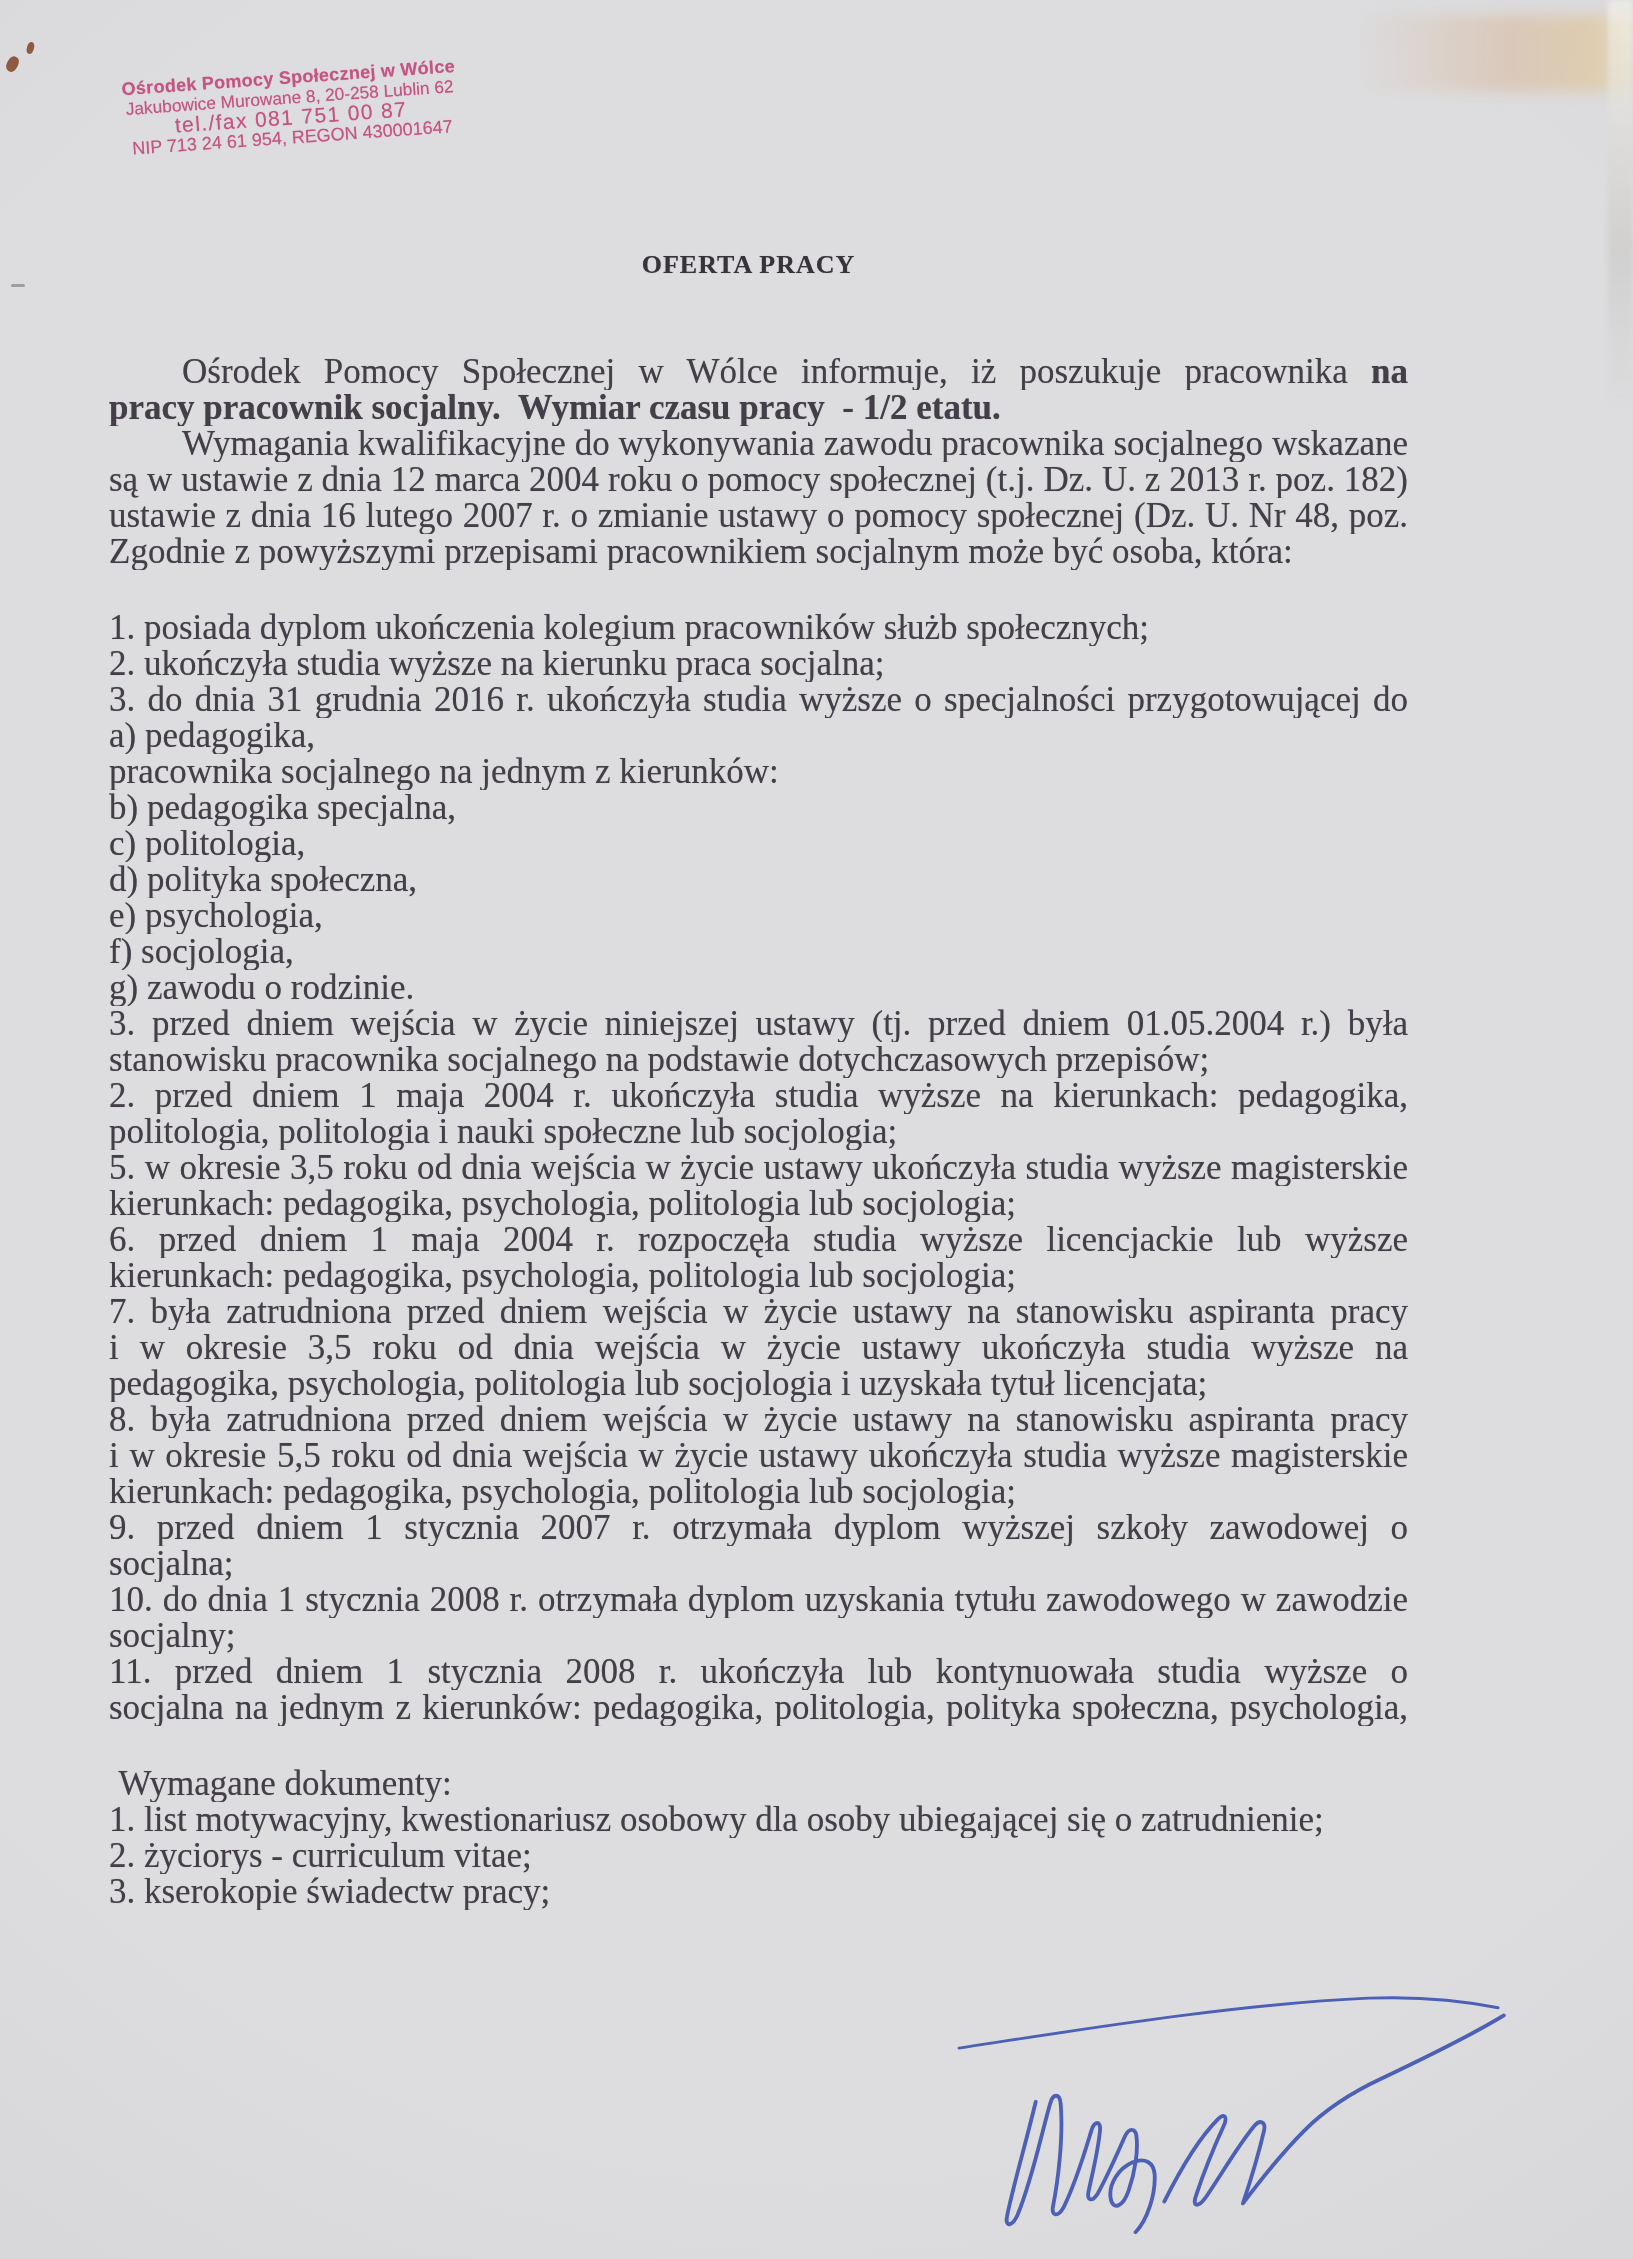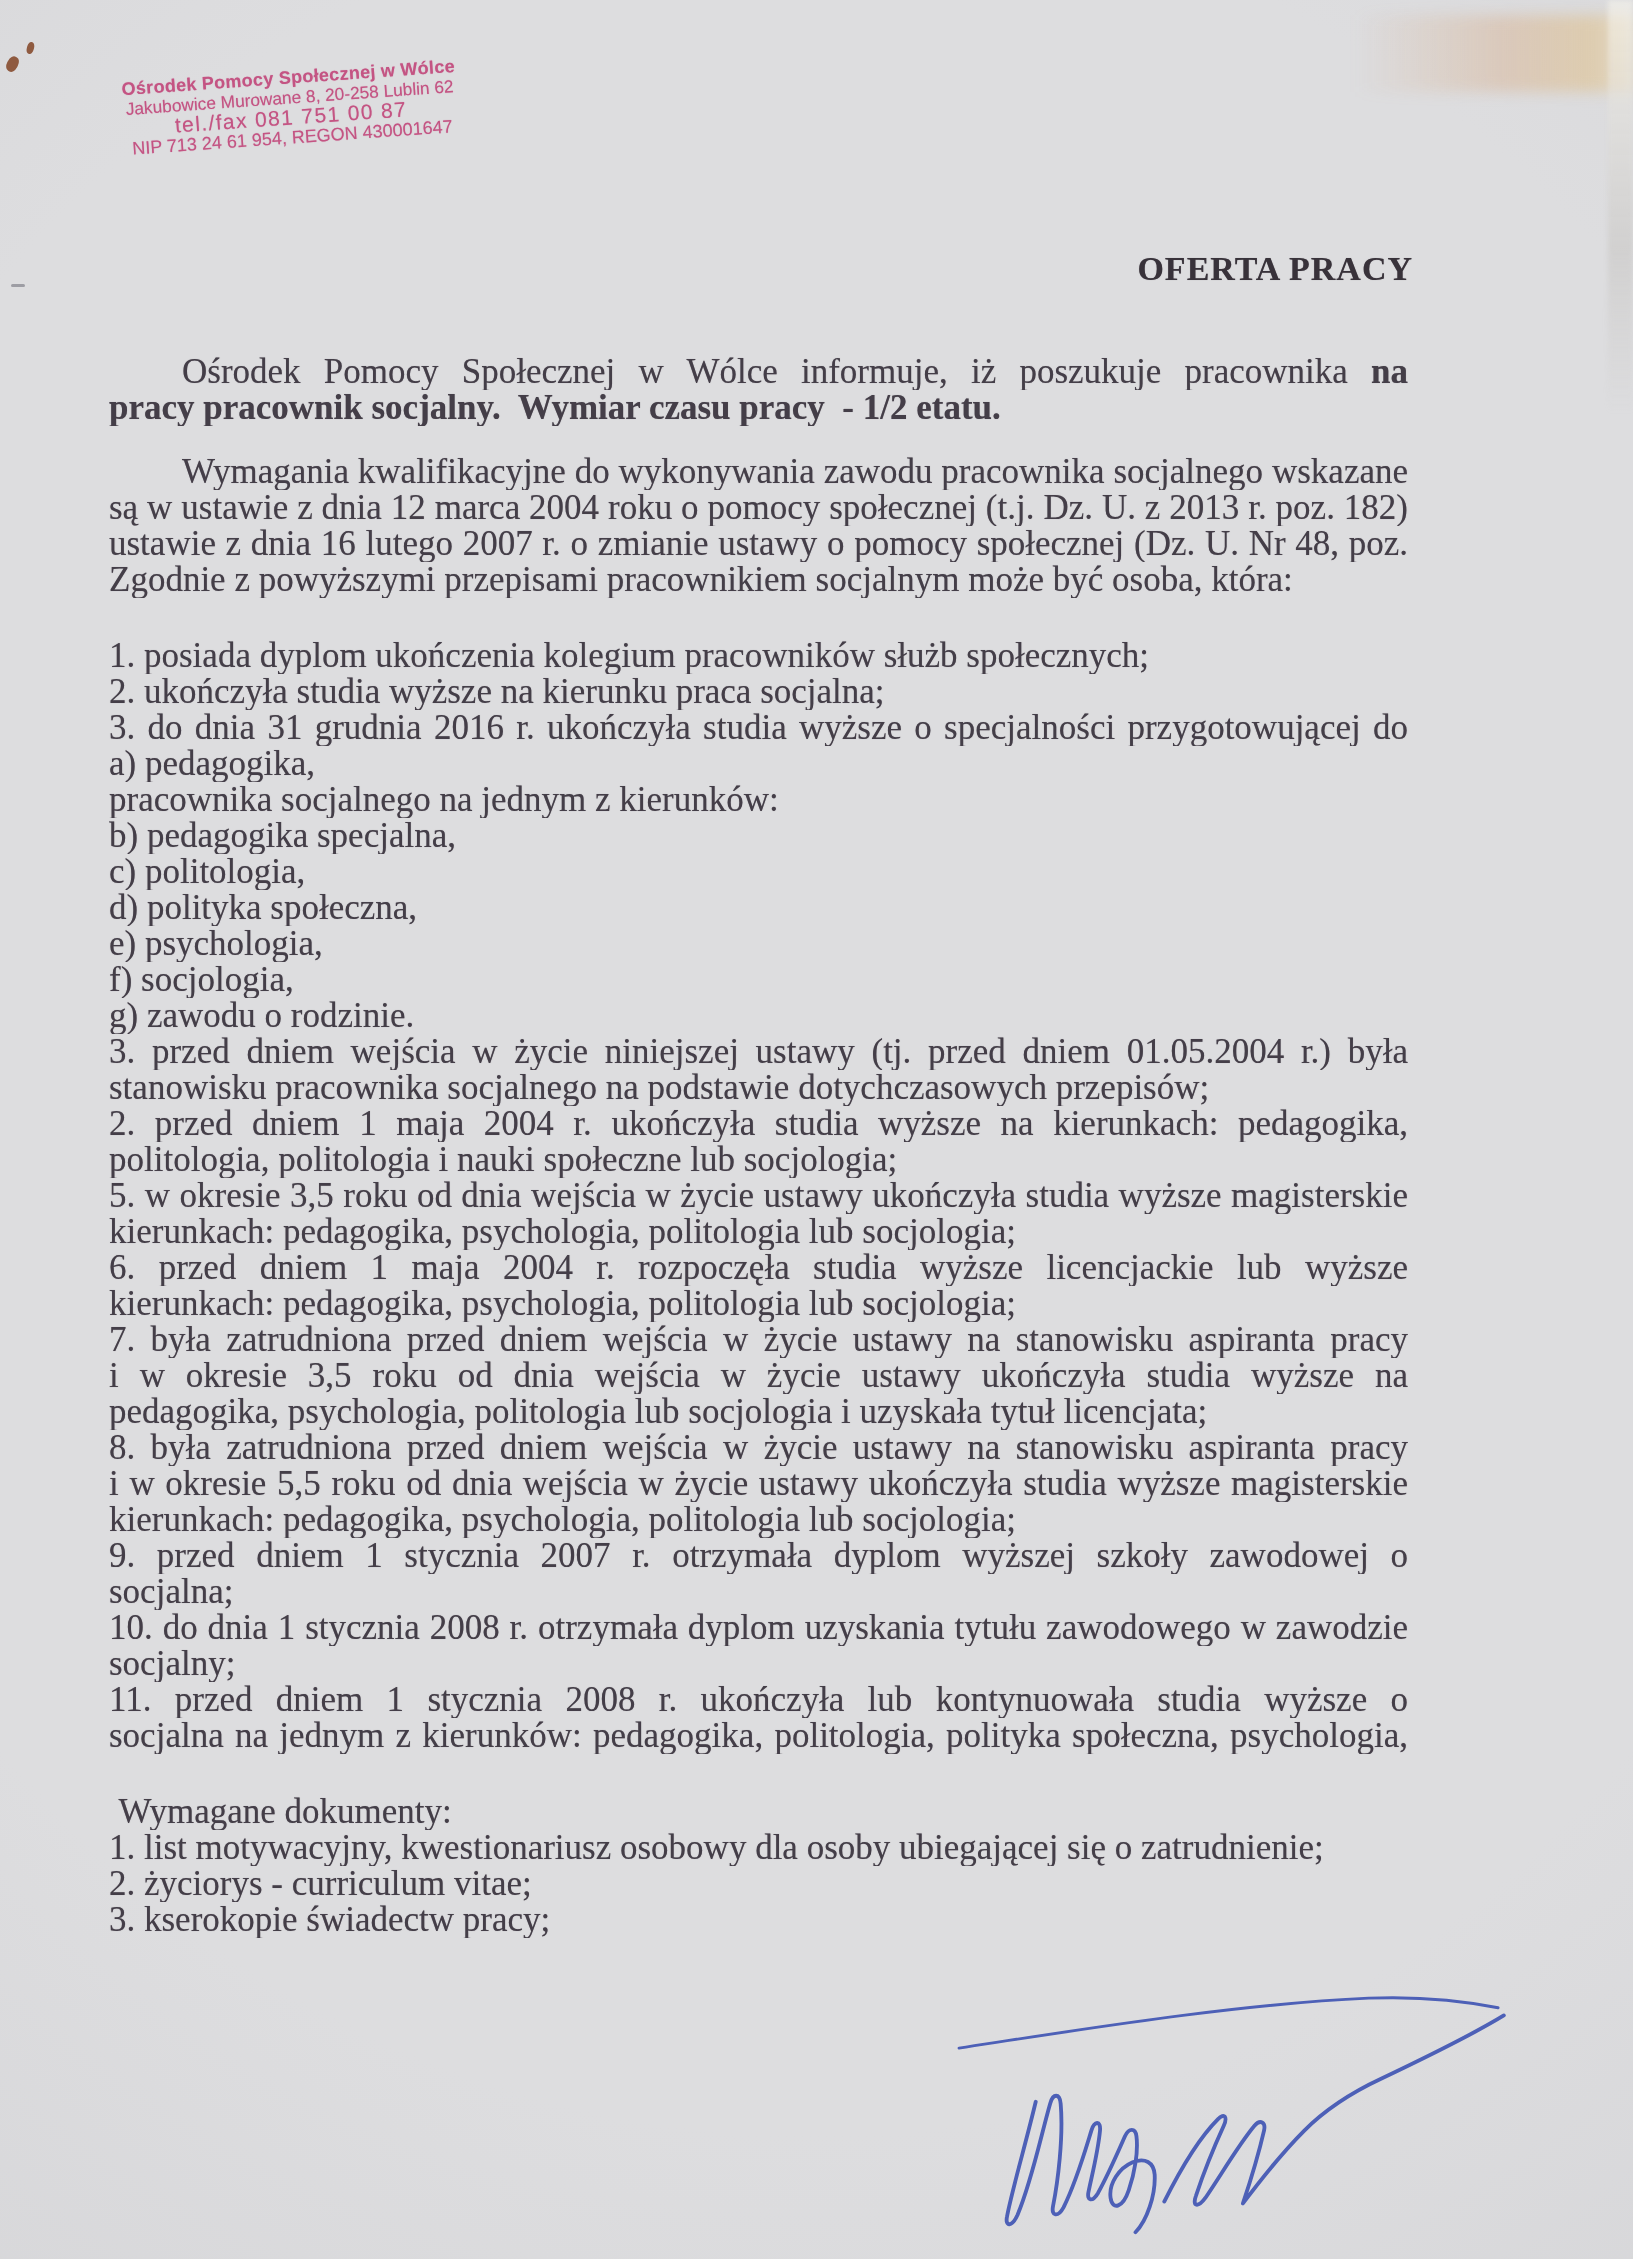--- a/index.html
+++ b/index.html
@@ -32,22 +32,22 @@
     font-family:"Liberation Sans", sans-serif;
     opacity:0.92;text-shadow:0 0 1px rgba(194,73,124,0.55);
   }
   .stamp-line{line-height:20px;white-space:nowrap;}
   .sl0{font-size:18px;font-weight:bold;letter-spacing:0.3px;}
   .sl1{font-size:17.3px;}
   .sl2{font-size:21px;letter-spacing:1.4px;}
   .sl3{font-size:18px;}
   
   .doc-title{
-    position:absolute;left:114px;top:250px;width:1299px;
-    text-align:right;font-size:34px;font-weight:bold;letter-spacing:1px;
+    position:absolute;left:99px;top:250px;width:1299px;
+    text-align:center;font-size:26px;font-weight:bold;letter-spacing:1px;
     color:#38323a;text-shadow:0 0 0.7px rgba(56,50,58,0.5);
   }
   
   .doc-body{
     position:absolute;left:109px;top:354px;width:1299px;
     font-size:35px;color:#443e48;
     text-shadow:0 0 0.7px rgba(66,60,70,0.5);
   }
   .tl{height:36px;line-height:36px;overflow:hidden;white-space:pre-wrap;}
   .tl.just{text-align:justify;text-align-last:justify;}
@@ -72,21 +72,21 @@
       <div class="stamp-line sl1">Jakubowice Murowane 8, 20-258 Lublin 62</div>
       <div class="stamp-line sl2">tel./fax 081 751 00 87</div>
       <div class="stamp-line sl3">NIP 713 24 61 954, REGON 430001647</div>
     </div>
 
   <div class="doc-title">OFERTA PRACY</div>
 
   <div class="doc-body">
       <div class="tl just" style="text-indent: 73px;"><span>Ośrodek Pomocy Społecznej w Wólce informuje, iż poszukuje pracownika </span><span class="b">na stanowisko</span></div>
       <div class="tl"><span class="b">pracy pracownik socjalny.  Wymiar czasu pracy  - 1/2 etatu.</span></div>
-      <div class="tl just" style="text-indent: 73px; margin-top: 28px;"><span>Wymagania kwalifikacyjne do wykonywania zawodu pracownika socjalnego wskazane</span></div>
+      <div class="tl just" style="text-indent: 73px;"><span>Wymagania kwalifikacyjne do wykonywania zawodu pracownika socjalnego wskazane</span></div>
       <div class="tl just"><span>są w ustawie z dnia 12 marca 2004 roku o pomocy społecznej (t.j. Dz. U. z 2013 r. poz. 182) oraz</span></div>
       <div class="tl just"><span>ustawie z dnia 16 lutego 2007 r. o zmianie ustawy o pomocy społecznej (Dz. U. Nr 48, poz. 320).</span></div>
       <div class="tl"><span>Zgodnie z powyższymi przepisami pracownikiem socjalnym może być osoba, która:</span></div>
       <div class="tl blank">&nbsp;</div>
       <div class="tl"><span>1. posiada dyplom ukończenia kolegium pracowników służb społecznych;</span></div>
       <div class="tl"><span>2. ukończyła studia wyższe na kierunku praca socjalna;</span></div>
       <div class="tl just"><span>3. do dnia 31 grudnia 2016 r. ukończyła studia wyższe o specjalności przygotowującej do zawodu</span></div>
       <div class="tl"><span>a) pedagogika,</span></div>
       <div class="tl"><span>pracownika socjalnego na jednym z kierunków:</span></div>
       <div class="tl"><span>b) pedagogika specjalna,</span></div>

